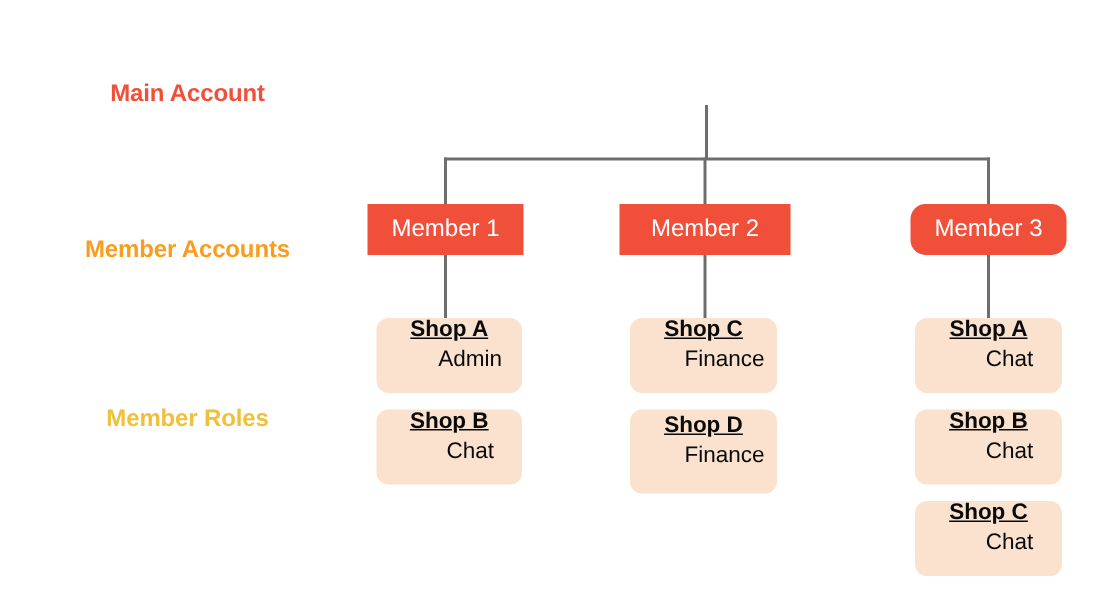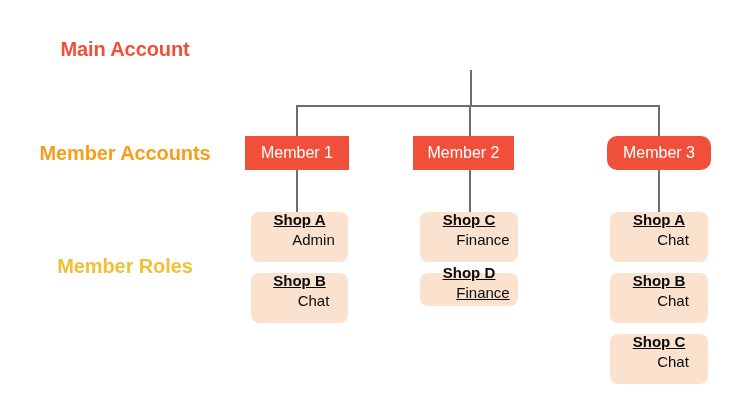--- a/index.html
+++ b/index.html
@@ -15,26 +15,27 @@
     width: 729px;
     height: 403px;
     background: #ffffff;
     overflow: hidden;
   }
 
   
   .row-label {
     position: absolute;
     font-weight: bold;
-    font-size: 20px;
+    font-size: 16px;
     letter-spacing: -0.1px;
     white-space: nowrap;
     text-align: center;
     width: 250px;
     left: 0;
+    margin-top: 16px;
   }
   #label-main      { top: 38px;  color: #F0503A; }
   #label-members   { top: 142px; color: #F99D1C; }
   #label-roles     { top: 255px; color: #EFC13A; }
 
   
   .line {
     position: absolute;
     background: #6E6E6E;
   }
@@ -110,21 +111,21 @@
 
   <div class="line vline" style="left:296px; top:170px; height:42px;"></div>
   <div class="line vline" style="left:469px; top:170px; height:42px;"></div>
   <div class="line vline" style="left:658px; top:170px; height:42px;"></div>
 
 
   <div class="member-box" style="left:245px; top:136px; width:104px; height:34px;">
     <span>Member 1</span>
   </div>
 
-  <div class="member-box" style="left:413px; top:136px; width:101px; height:34px;">
+  <div class="member-box" style="left:413px; top:136px; width:114px; height:34px;">
     <span>Member 2</span>
   </div>
 
   <div class="member-box" style="left:607px; top:136px; width:104px; height:34px;border-radius:10px;">
     <span>Member 3</span>
   </div>
 
   <div class="role-card" style="left:251px; top:212px; width:97px; height:50px;">
     <span class="role-shop">Shop A</span>
     <span class="role-name">Admin</span>
@@ -133,21 +134,21 @@
   <div class="role-card" style="left:251px; top:273px; width:97px; height:50px;">
     <span class="role-shop">Shop B</span>
     <span class="role-name">Chat</span>
   </div>
 
   <div class="role-card" style="left:420px; top:212px; width:98px; height:50px;">
     <span class="role-shop">Shop C</span>
     <span class="role-name">Finance</span>
   </div>
 
-  <div class="role-card" style="left:420px; top:273px; width:98px; height:33px;text-decoration:underline;">
+  <div class="role-card" style="left:420px; top:273px; width:98px; height:56px;">
     <span class="role-shop">Shop D</span>
     <span class="role-name">Finance</span>
   </div>
 
   <div class="role-card" style="left:610px; top:212px; width:98px; height:50px;">
     <span class="role-shop">Shop A</span>
     <span class="role-name">Chat</span>
   </div>
 
   <div class="role-card" style="left:610px; top:273px; width:98px; height:50px;">

